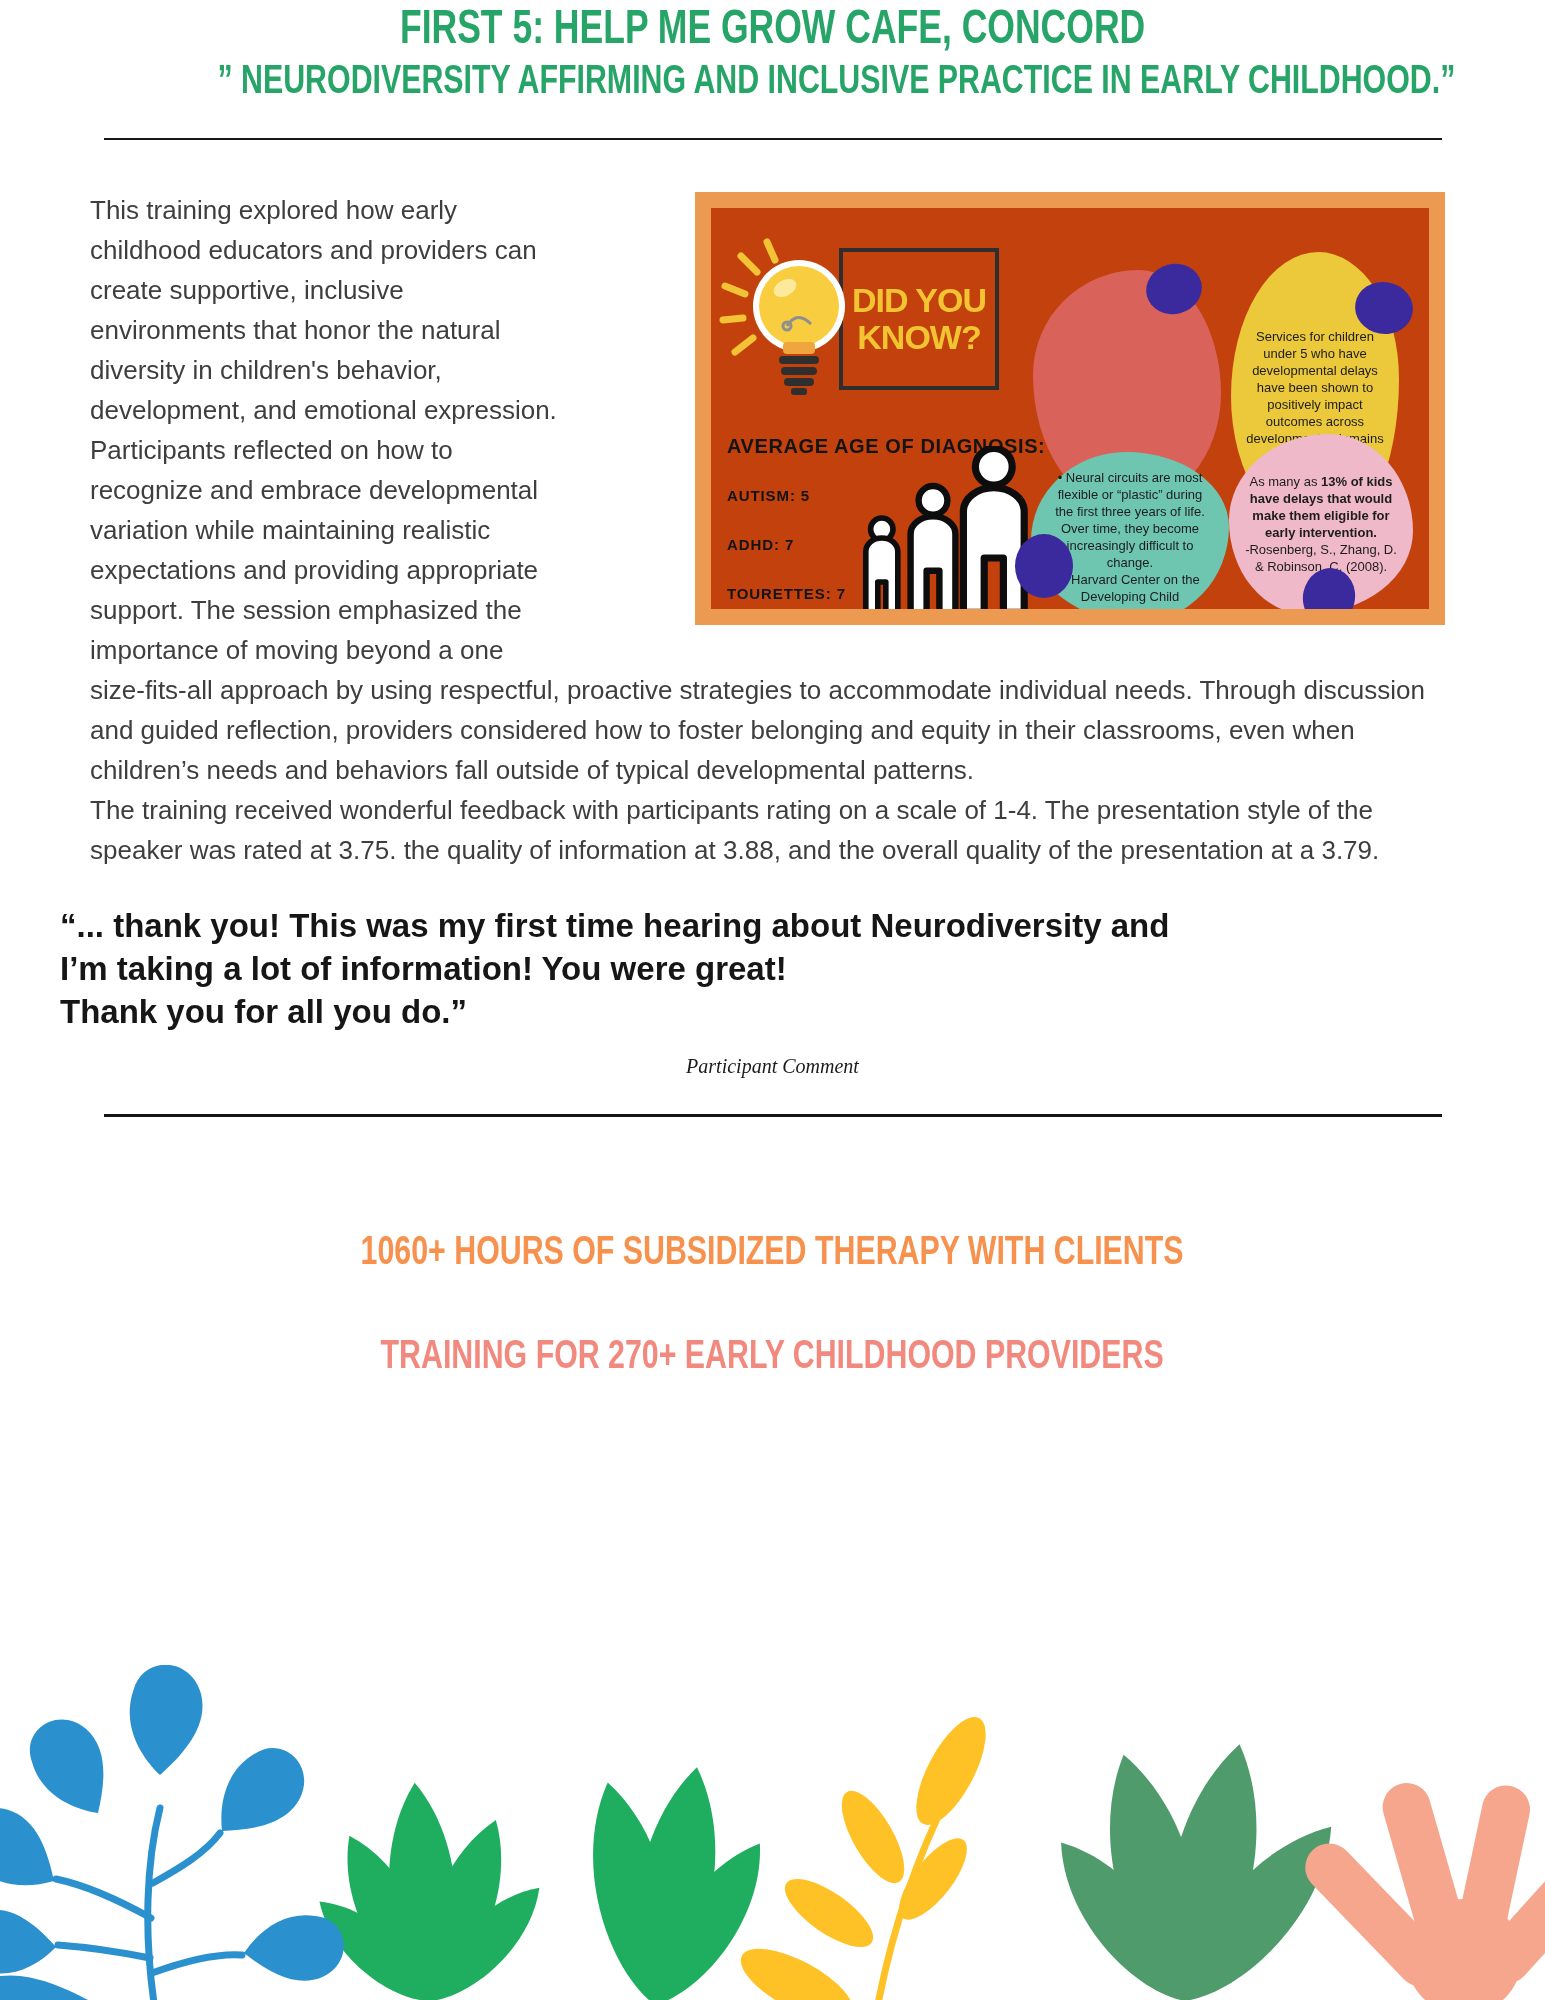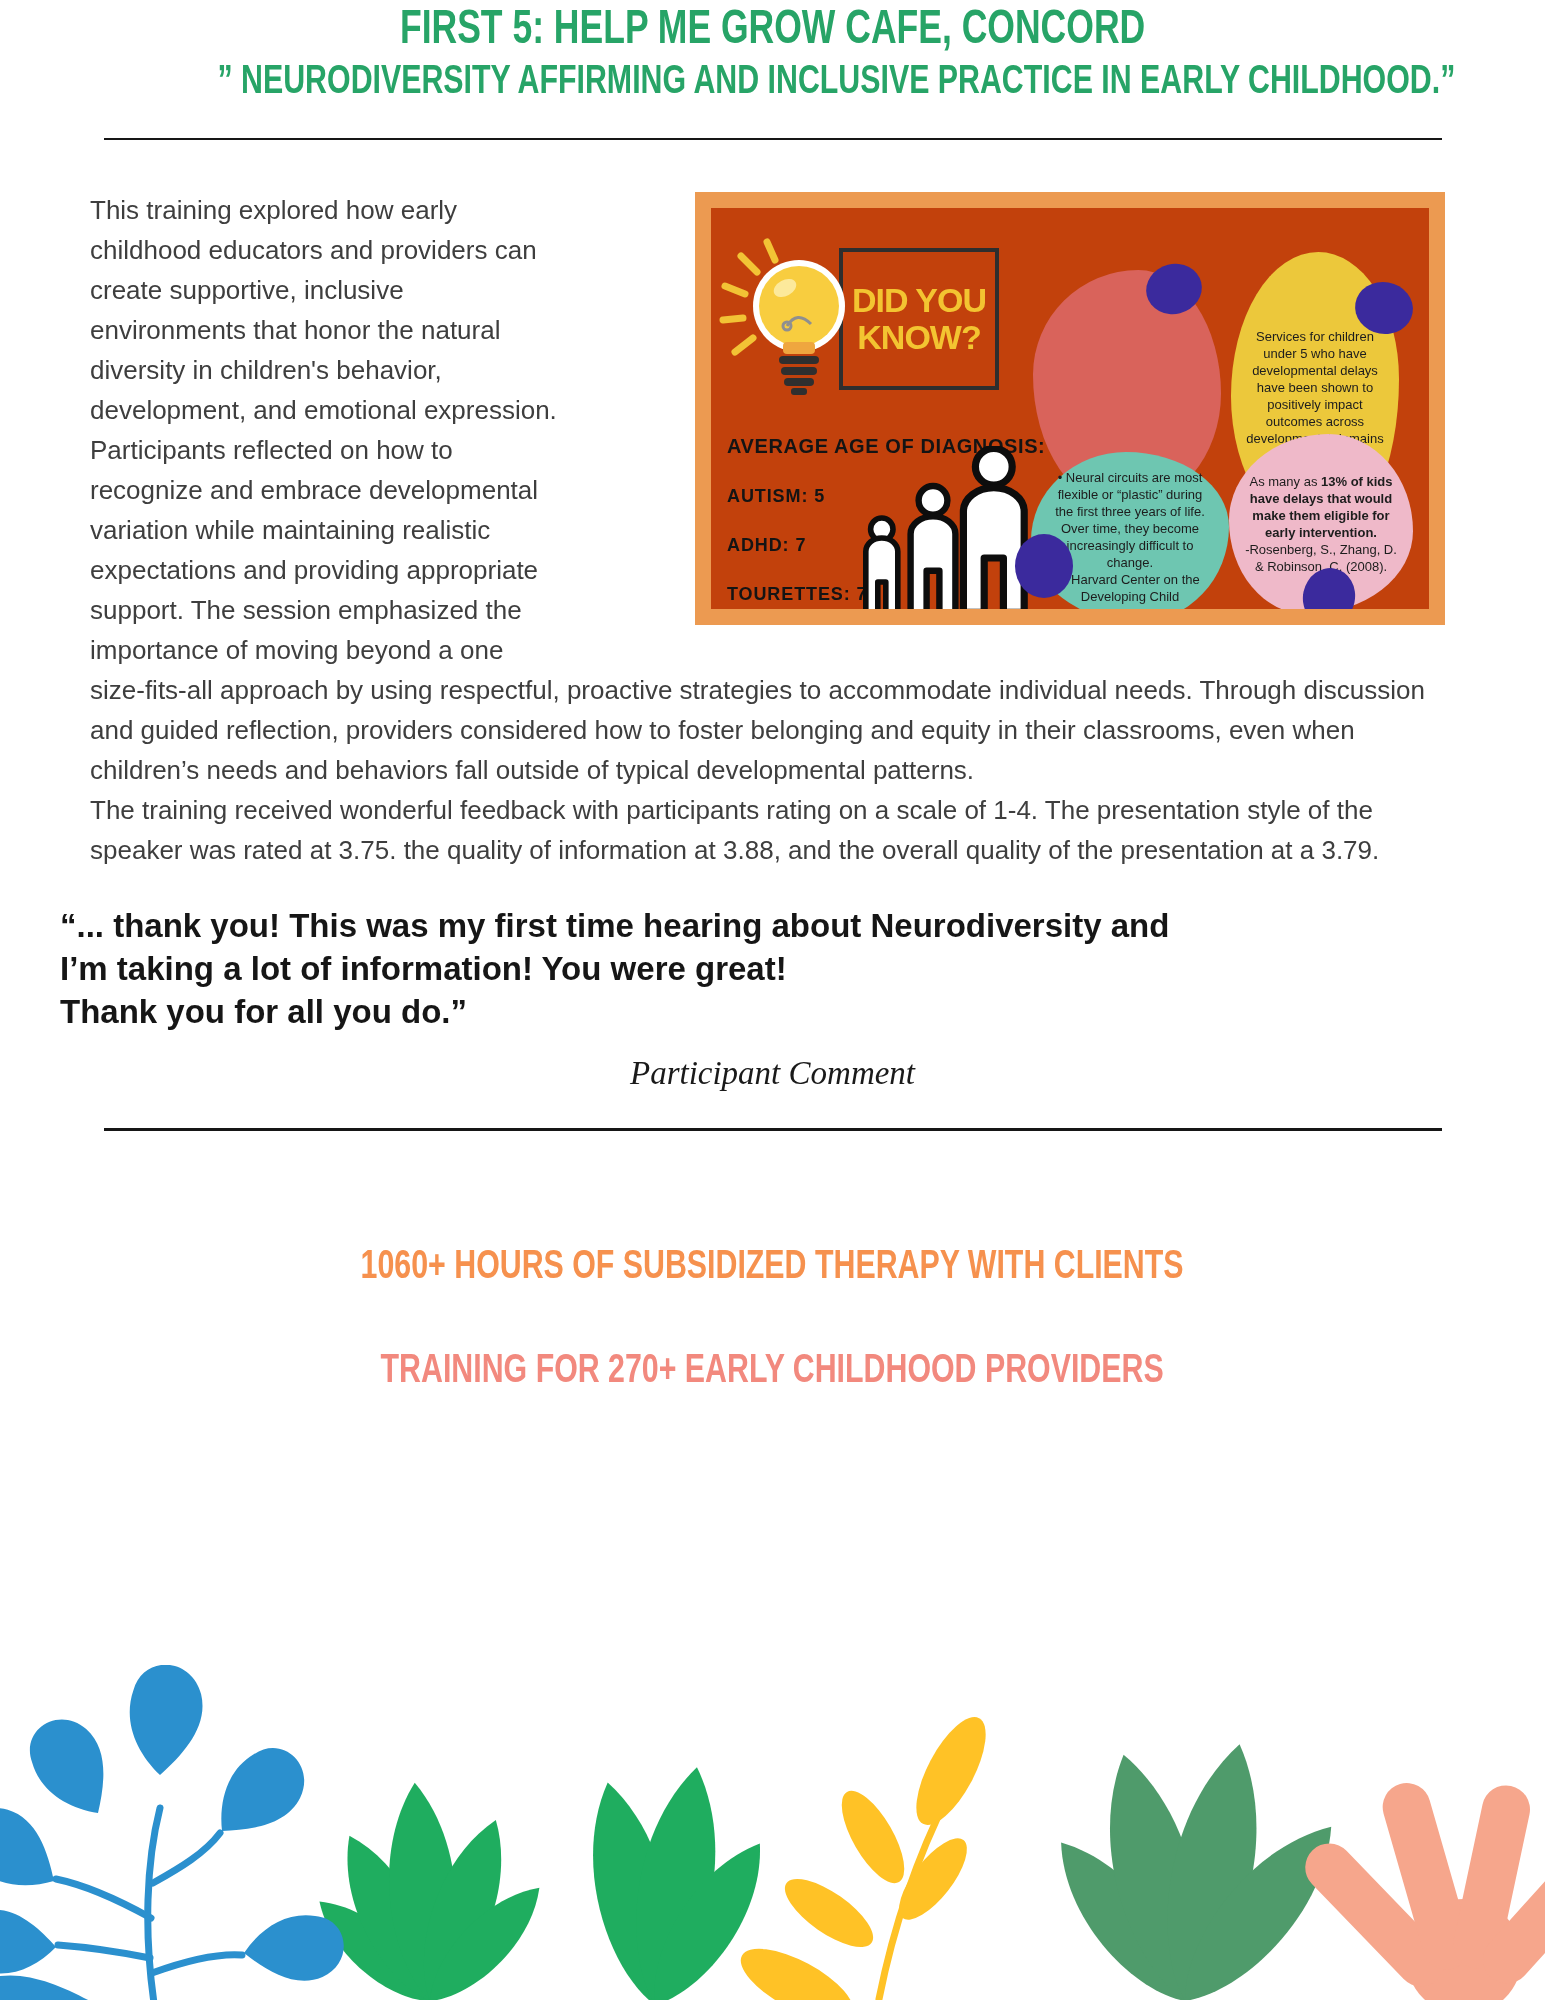--- a/index.html
+++ b/index.html
@@ -28,21 +28,21 @@
 
   .dyk-box{position:absolute;left:128px;top:40px;width:160px;height:142px;
         border:4px solid #2E2E2E;display:flex;flex-direction:column;justify-content:center;
         text-align:center;box-sizing:border-box;}
   .dyk-text{font-weight:bold;color:#F3C431;font-size:34px;line-height:37px;letter-spacing:-1px;}
   .bulb{position:absolute;left:4px;top:20px;}
 
   .avg-heading{position:absolute;left:16px;top:218px;font-weight:bold;font-size:20px;
         letter-spacing:0.6px;color:#141414;white-space:nowrap;}
   .diagnosis{position:absolute;left:16px;top:268px;color:#141414;}
-  .diagnosis div{font-weight:bold;font-size:18px;letter-spacing:0.9px;margin-bottom:9px;}
+  .diagnosis div{font-weight:bold;font-size:15px;letter-spacing:0.9px;margin-bottom:9px;}
   .figures{position:absolute;left:150px;top:238px;}
 
   .blob{position:absolute;display:flex;align-items:center;justify-content:center;
         text-align:center;color:#1d1d1d;box-sizing:border-box;}
   .blob .inner{font-size:13px;line-height:17px;}
   .blob-red{left:322px;top:62px;width:188px;height:238px;background:#D9635B;
         border-radius:56% 44% 52% 48% / 44% 52% 48% 56%;padding:0 20px;}
   .blob-yellow{left:520px;top:44px;width:168px;height:288px;background:#ECC83B;
         border-radius:52% 48% 44% 56% / 50% 44% 56% 50%;padding:0 14px;}
   .blob-teal{left:320px;top:244px;width:198px;height:170px;background:#6EC6B1;
@@ -52,21 +52,21 @@
   .dot{position:absolute;background:#3B2A9D;border-radius:50%;}
   .dot-red{left:60%;top:-6px;width:56px;height:50px;transform:rotate(-14deg);}
   .dot-yellow{right:-14px;top:30px;width:58px;height:52px;transform:rotate(10deg);}
   .dot-teal{left:-16px;bottom:24px;width:58px;height:64px;}
   .dot-pink{left:40%;bottom:-12px;width:52px;height:58px;transform:rotate(12deg);}
 
   
   .quote{clear:both;margin:34px 60px 0;text-align:left;font-weight:bold;
         font-size:33px;line-height:43px;color:#161616;}
   .attribution{margin-top:22px;text-align:center;font-family:"Liberation Serif",serif;
-        font-style:italic;font-size:33px;color:#1a1a1a;}
+        font-style:italic;font-size:20px;color:#1a1a1a;}
 
   
   .stats{margin-top:110px;text-align:center;}
   .stat{display:block;margin-bottom:57px;white-space:nowrap;}
   .stat .cond{display:inline-block;transform:scaleX(0.74);transform-origin:50% 50%;
         font-weight:bold;font-size:41px;}
   .stat-heading .cond{color:#FDBA2D;font-size:39px;}
   .stat-1 .cond{color:#F6914E;}
   .stat-2 .cond{color:#F2897E;}
 

